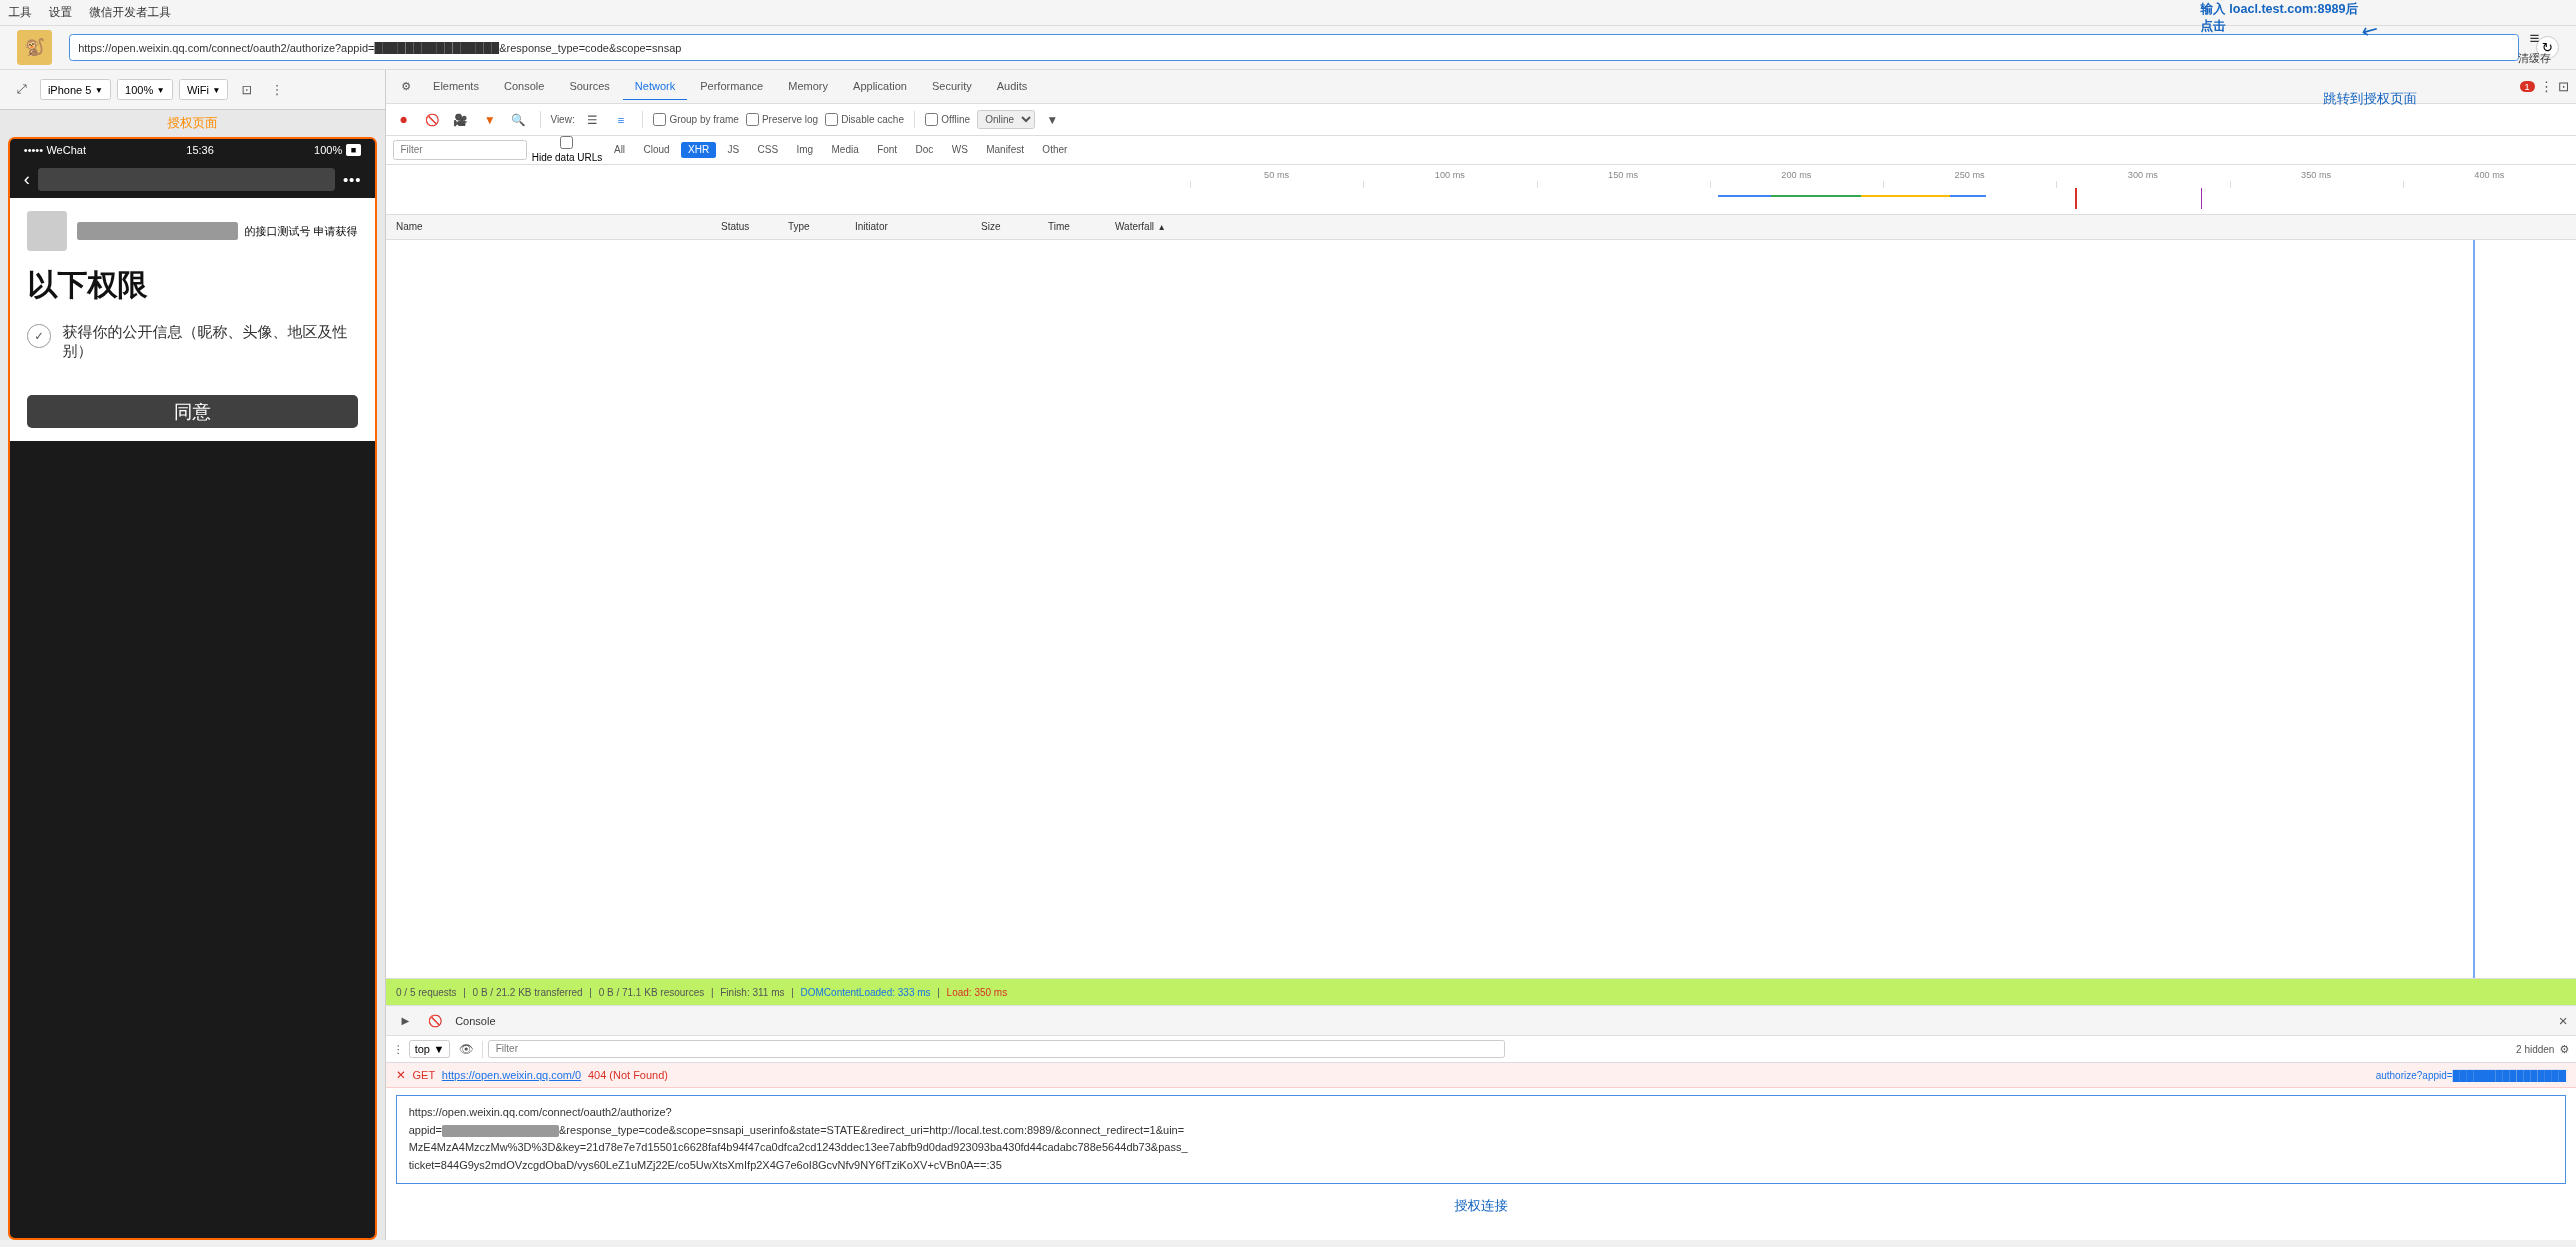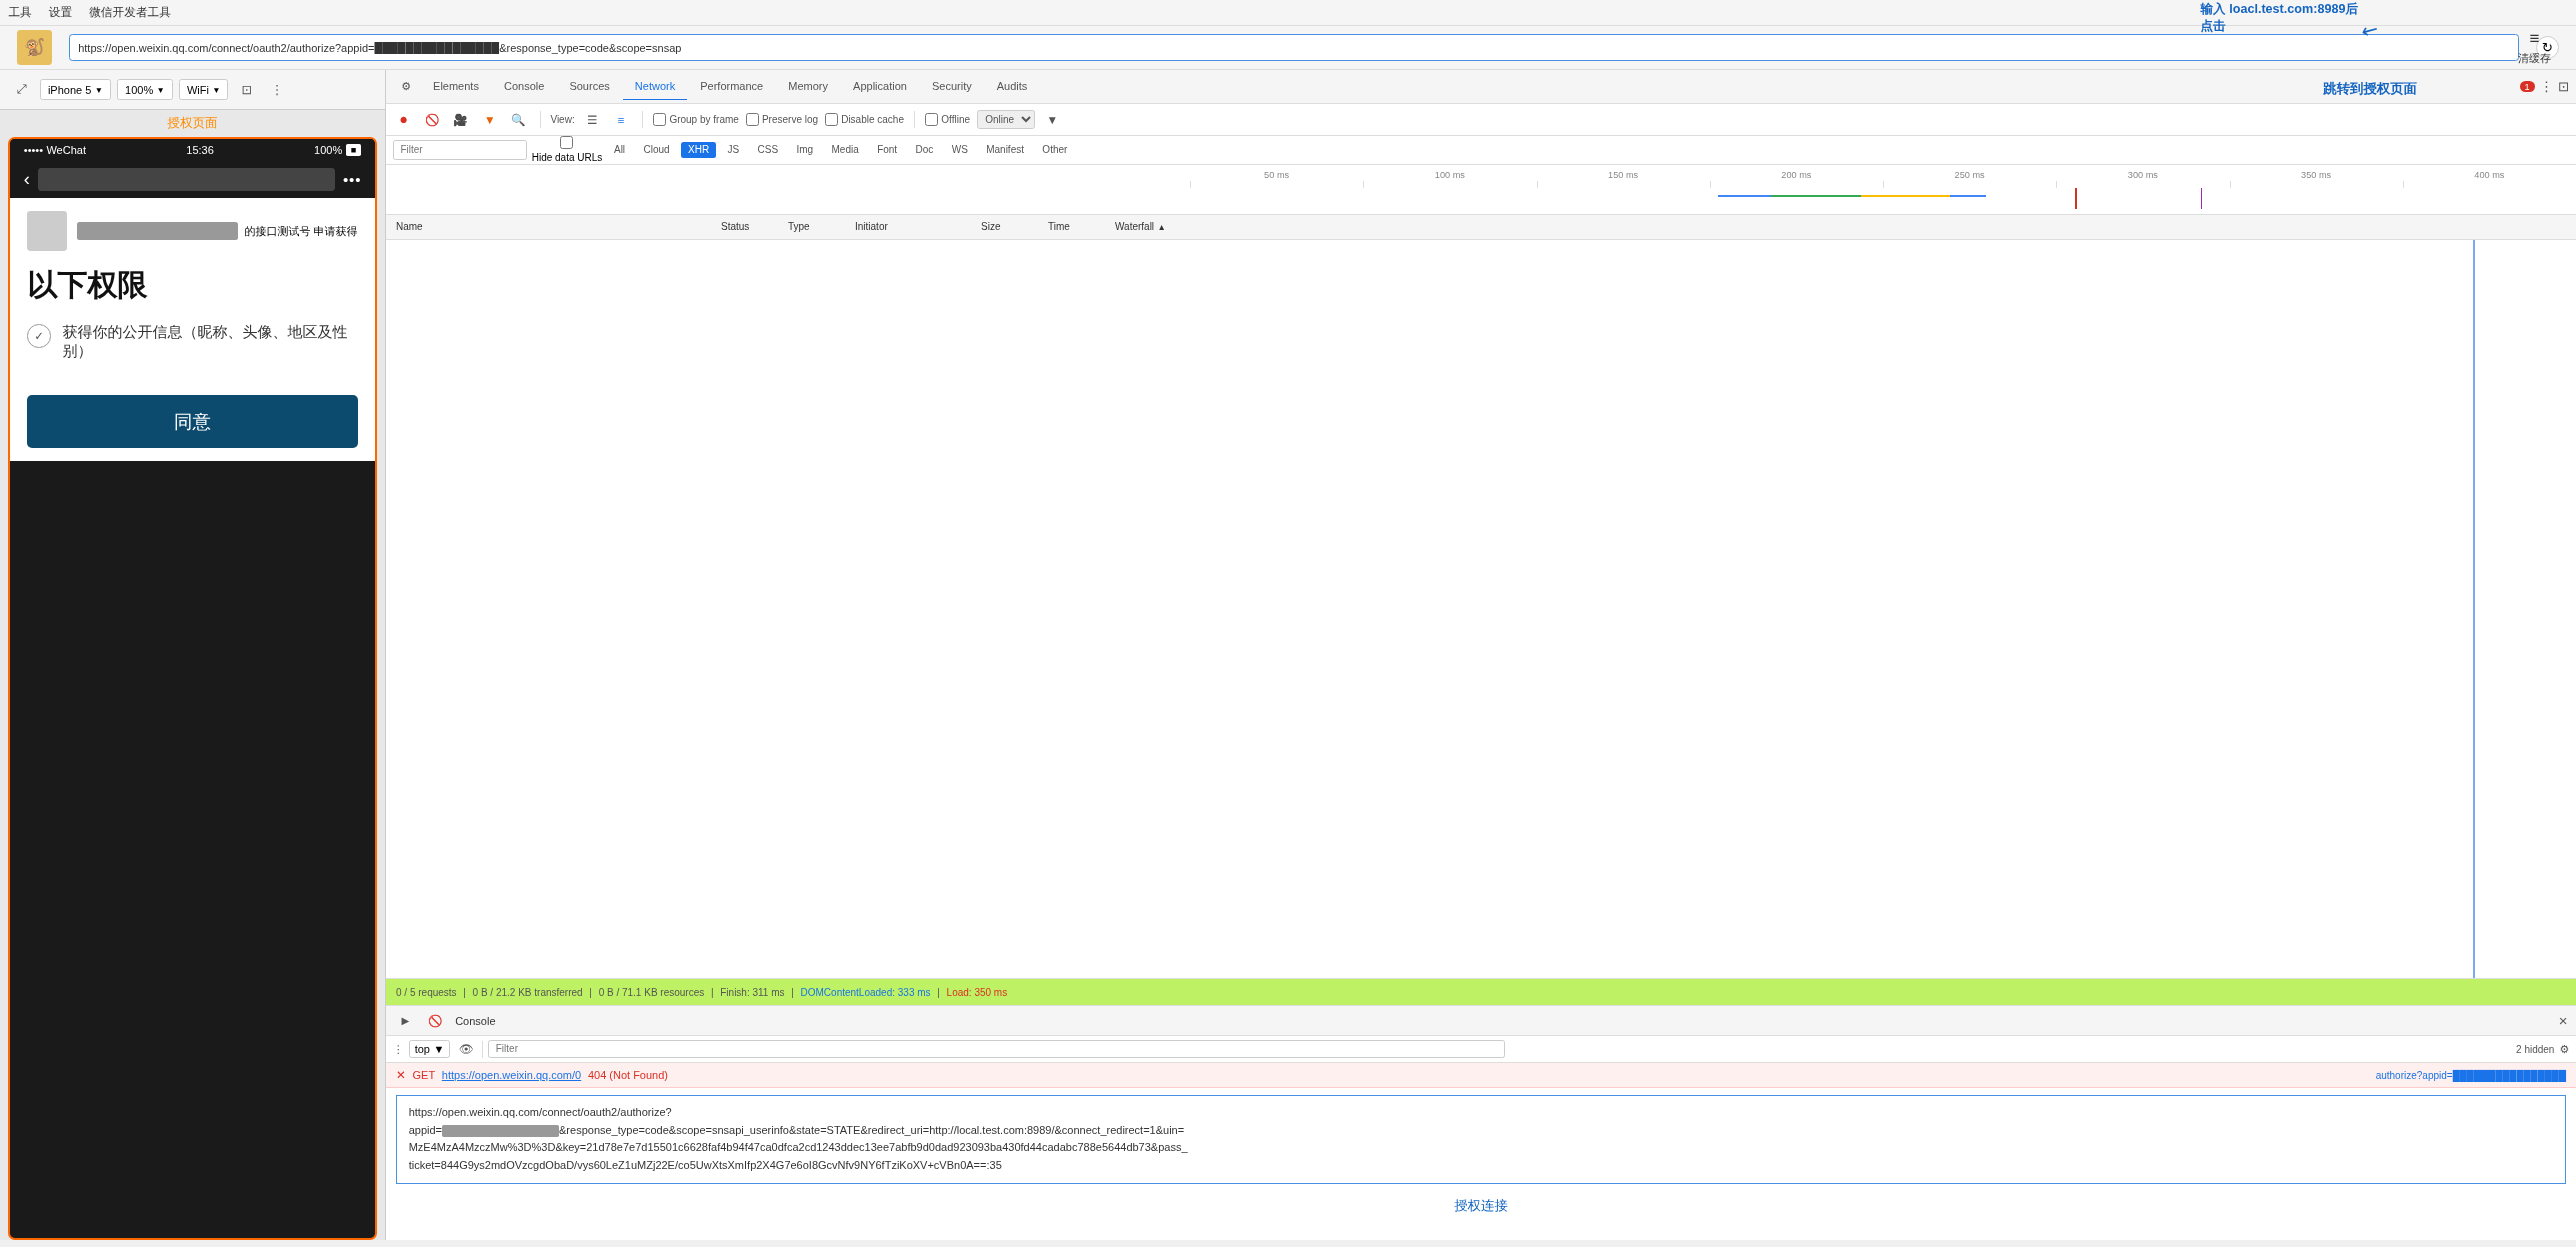--- a/index.html
+++ b/index.html
@@ -237,25 +237,25 @@
       display: flex;
       align-items: center;
       justify-content: center;
       flex-shrink: 0;
       margin-top: 1.7px;
       font-size: 11.7px;
       color: #555;
     }
     .agree-btn {
       width: 100%;
-      background: #0c4a6e;
+      background: #404040;
       color: white;
       border: none;
       border-radius: 5px;
-      padding: 14px;
+      padding: 4px;
       font-size: 18.4px;
       cursor: pointer;
       margin-top: 34px;
       text-align: center;
     }
 
     
     .devtools-panel {
       flex: 1;
       background: white;
@@ -587,24 +587,24 @@
       position: absolute;
       color: #1565c0;
       font-weight: bold;
       font-size: 12.6px;
     }
 
     
     .jump-to-auth {
       position: absolute;
       right: 159px;
-      top: 54px;
+      top: 64px;
       color: #1565c0;
       font-size: 13.4px;
-      font-weight: bold;
+      font-weight: normal;
     }
 
     .three-dots-menu {
       cursor: pointer;
       font-size: 13.4px;
       color: #555;
     }
 
     .devtools-icon-panel {
       display: flex;

